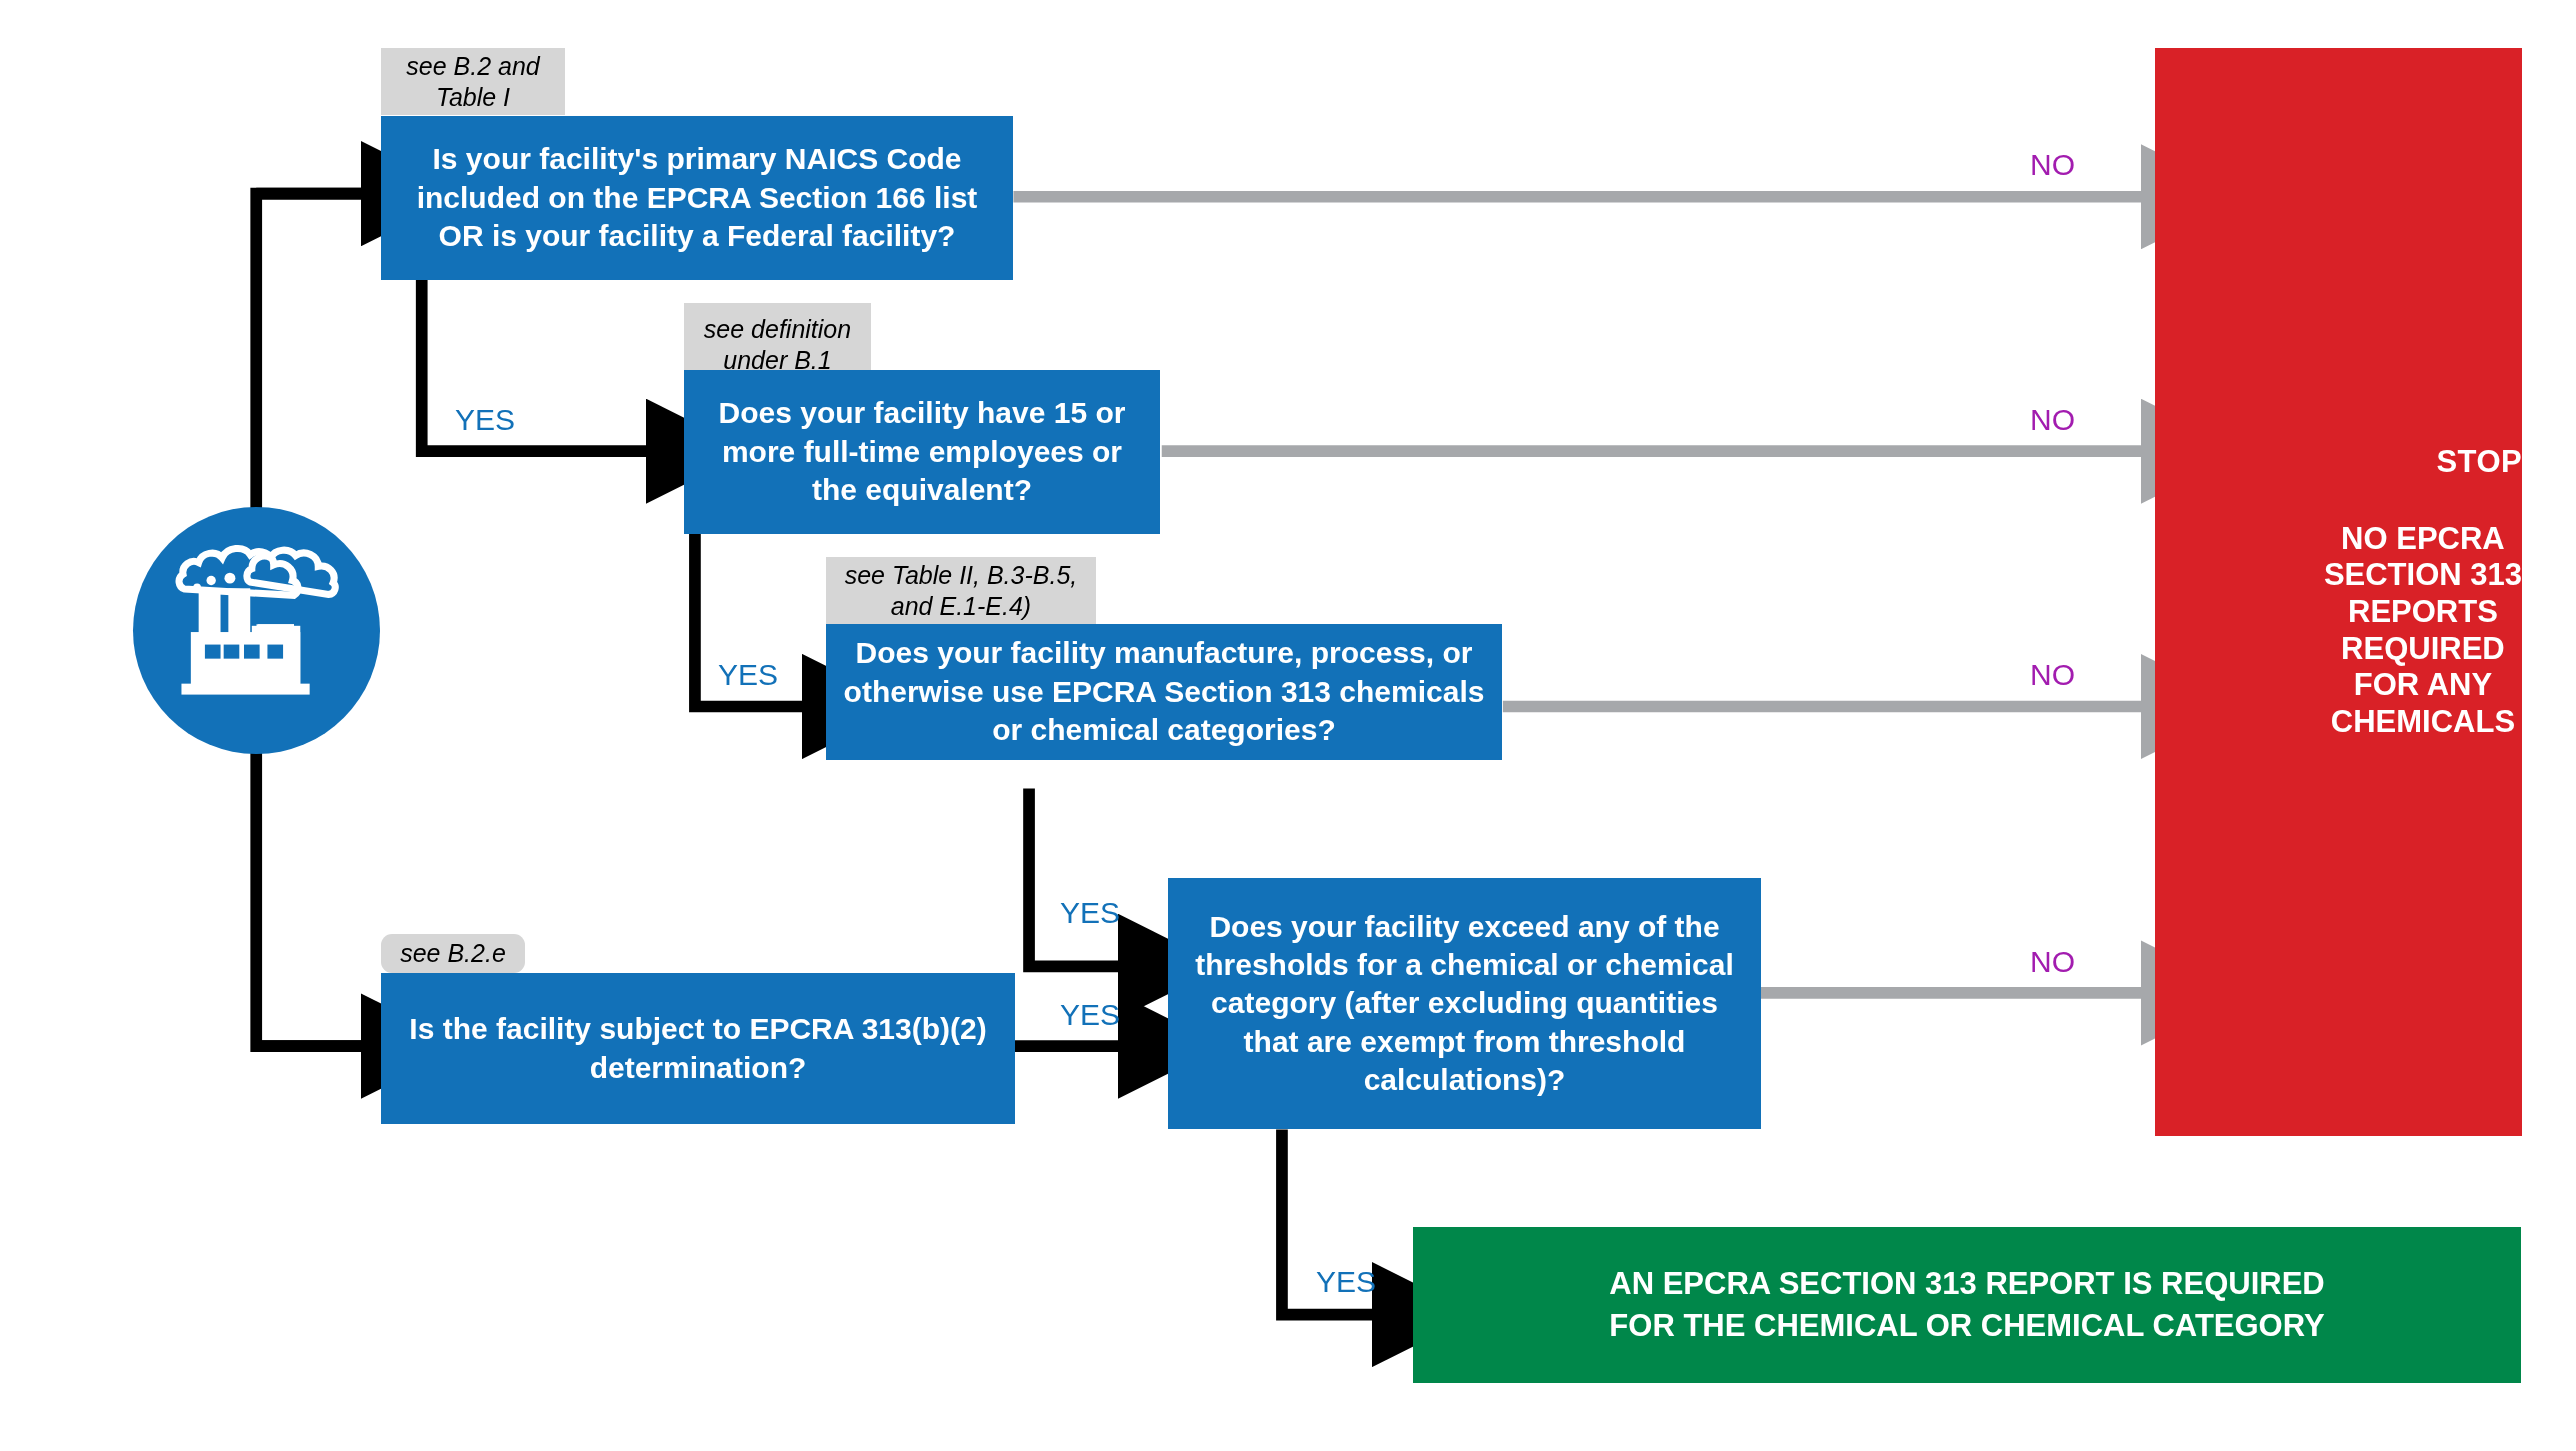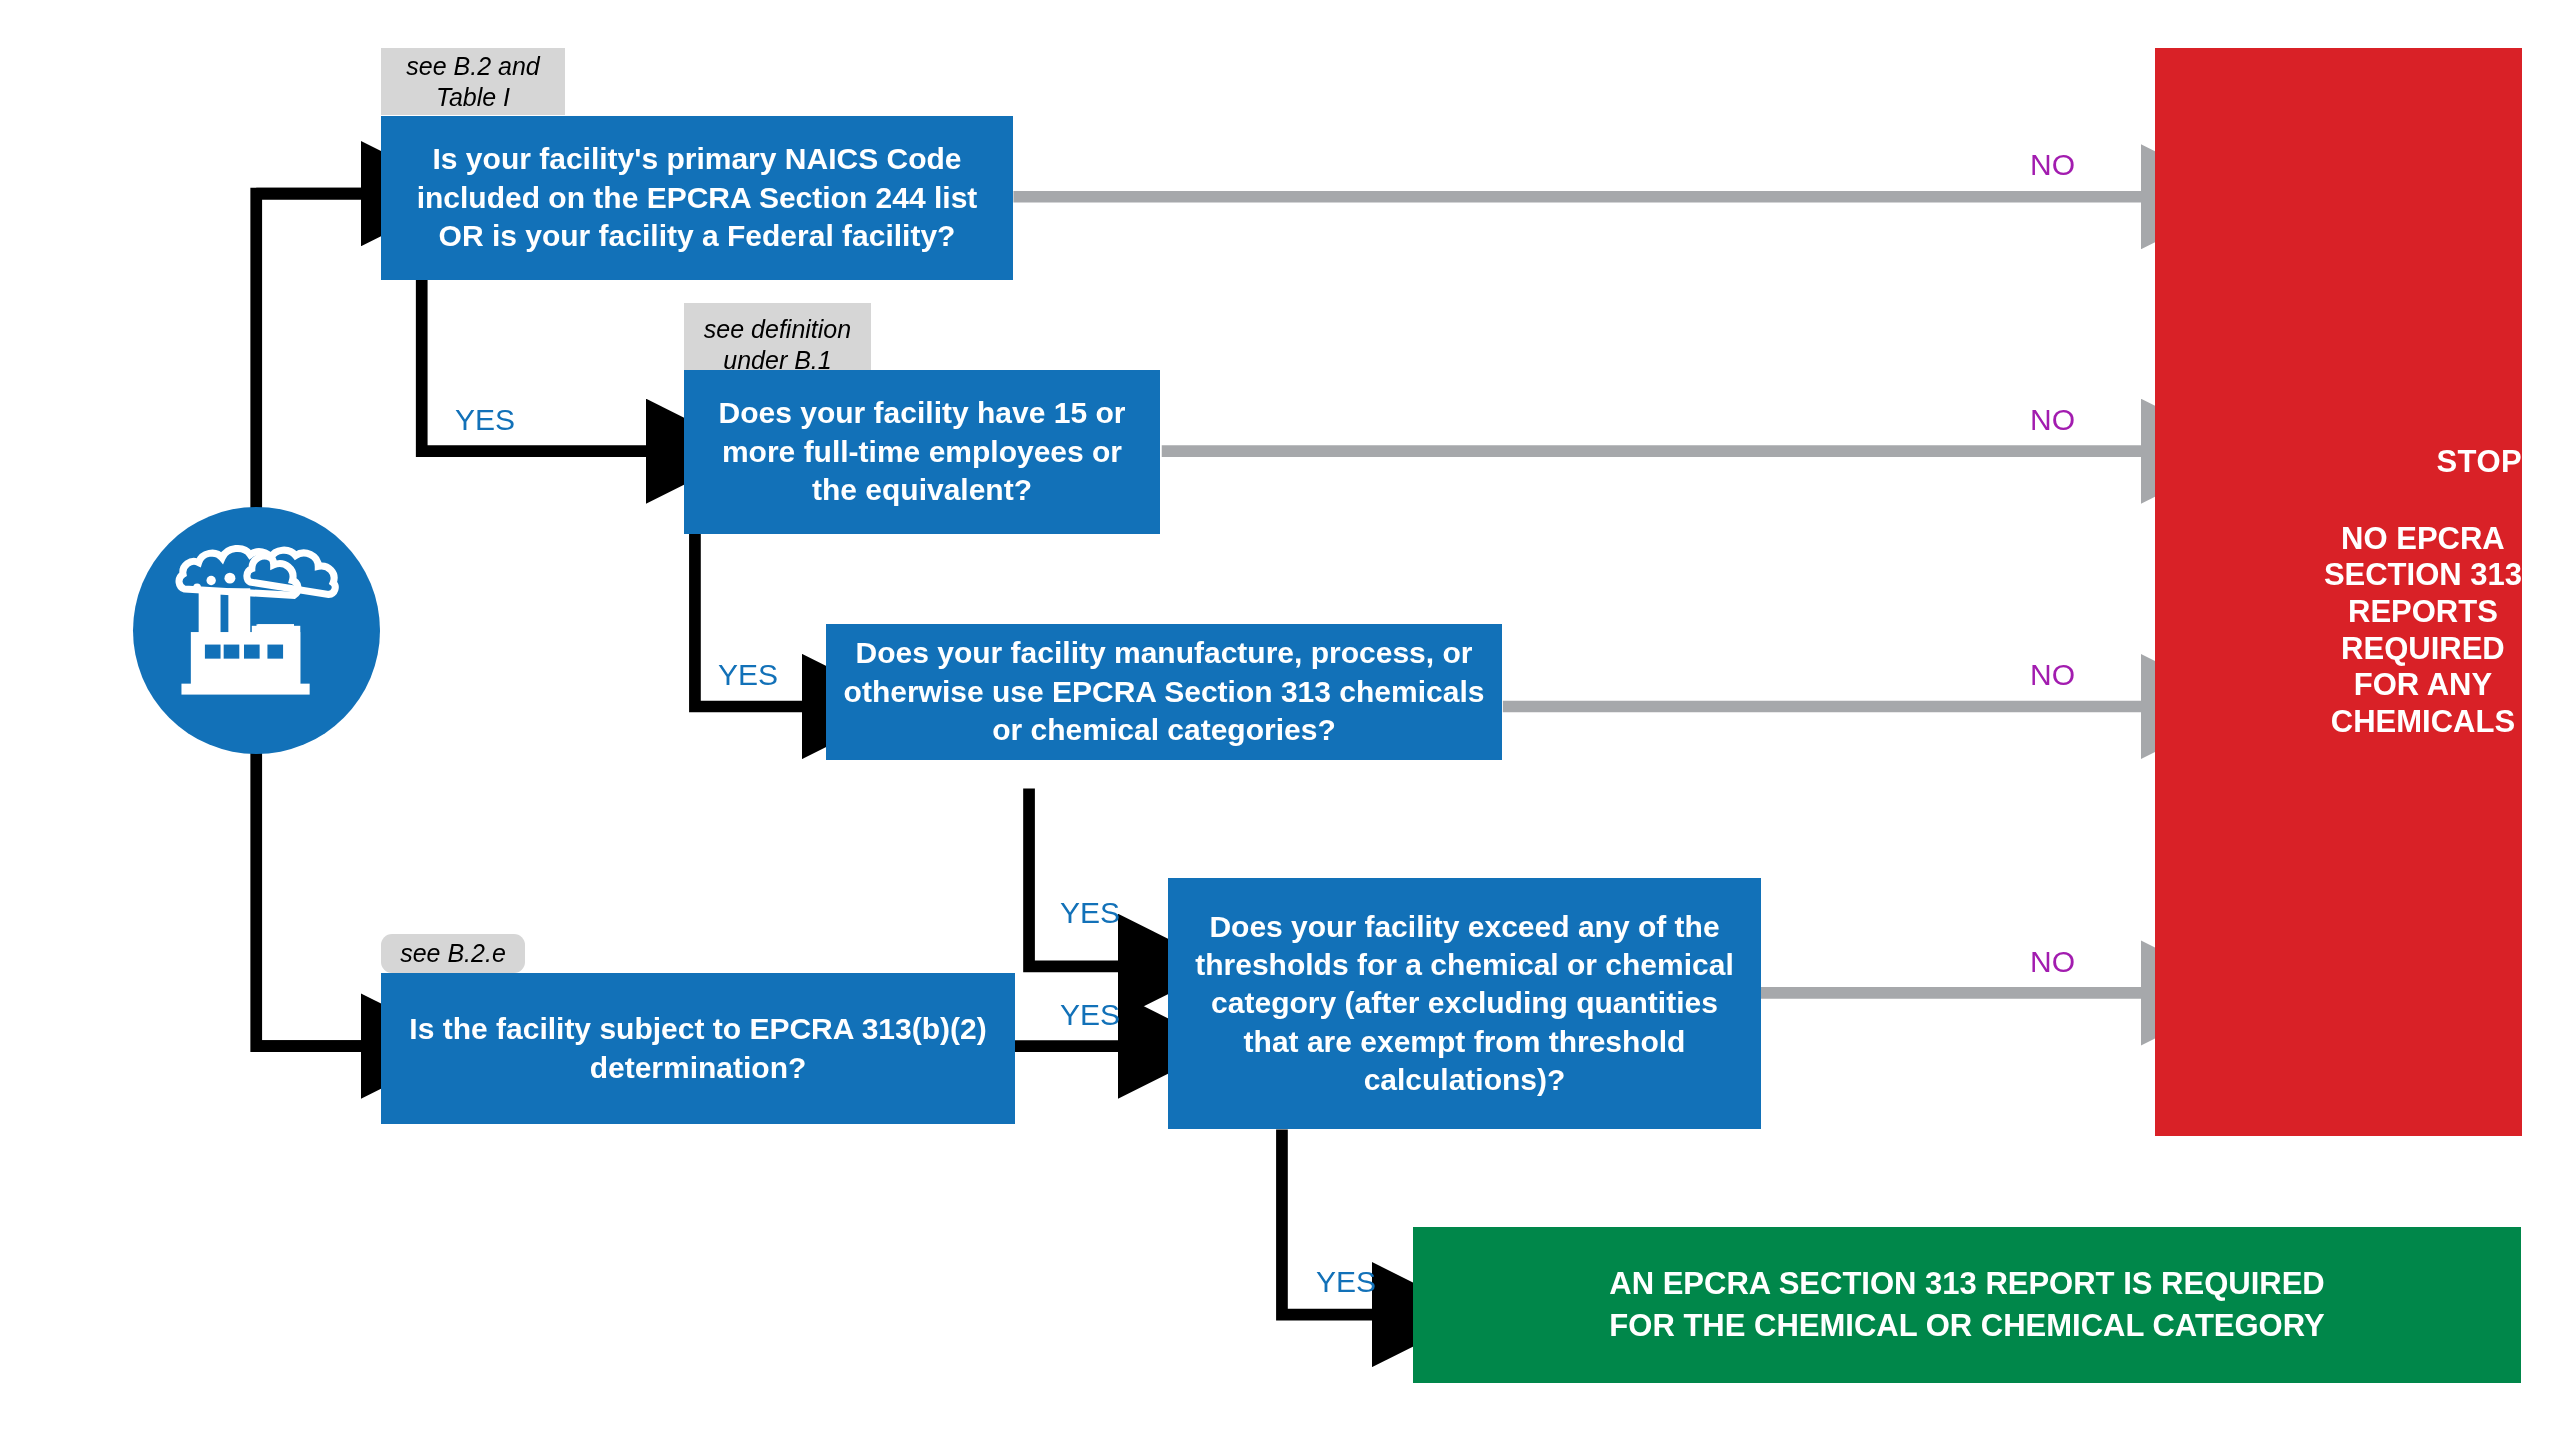--- a/index.html
+++ b/index.html
@@ -189,26 +189,28 @@
         <rect x="142" y="176" width="20" height="18" fill="#1271b8"></rect>
         <rect x="172" y="176" width="20" height="18" fill="#1271b8"></rect>
 
         <rect x="62" y="226" width="164" height="14" fill="#ffffff"></rect>
       </svg>
     </div>
   </div>
 
   <div class="ref-tag" style="left:373px; top:48px; width:184px; height:67px;">see B.2 and
 Table I</div>
-  <div class="node-box decision" style="left:373px; top:116px; width:632px; height:164px;">Is your facility's primary NAICS Code included on the EPCRA Section 244 list OR is your facility a Federal facility?</div>
+  <div class="node-box decision" style="left:373px; top:116px; width:632px; height:164px;">Is your facility's primary NAICS Code included on the EPCRA Section 166 list OR is your facility a Federal facility?</div>
 
   <div class="ref-tag" style="left:676px; top:303px; width:187px; height:83px;">see definition
 under B.1</div>
   <div class="node-box decision" style="left:676px; top:370px; width:476px; height:164px;">Does your facility have 15 or more full-time employees or the equivalent?</div>
 
+  <div class="ref-tag" style="left:818px; top:557px; width:270px; height:67px;">see Table II, B.3-B.5,
+and E.1-E.4)</div>
   <div class="node-box decision" style="left:818px; top:624px; width:676px; height:136px;">Does your facility manufacture, process, or otherwise use EPCRA Section 313 chemicals or chemical categories?</div>
 
   <div class="node-box decision" style="left:1160px; top:878px; width:593px; height:251px;">Does your facility exceed any of the thresholds for a chemical or chemical category (after excluding quantities that are exempt from threshold calculations)?</div>
 
   <div class="ref-tag" style="left:373px; top:934px; width:144px; height:39px;border-radius:11px;">see B.2.e</div>
   <div class="node-box decision" style="left:373px; top:973px; width:634px; height:151px;">Is the facility subject to EPCRA 313(b)(2) determination?</div>
 
   <div class="stop-panel" style="left:2147px; top:48px; width:367px; height:1088px;">
     <div class="stop-title">STOP</div>
     <div class="stop-body">NO EPCRA

